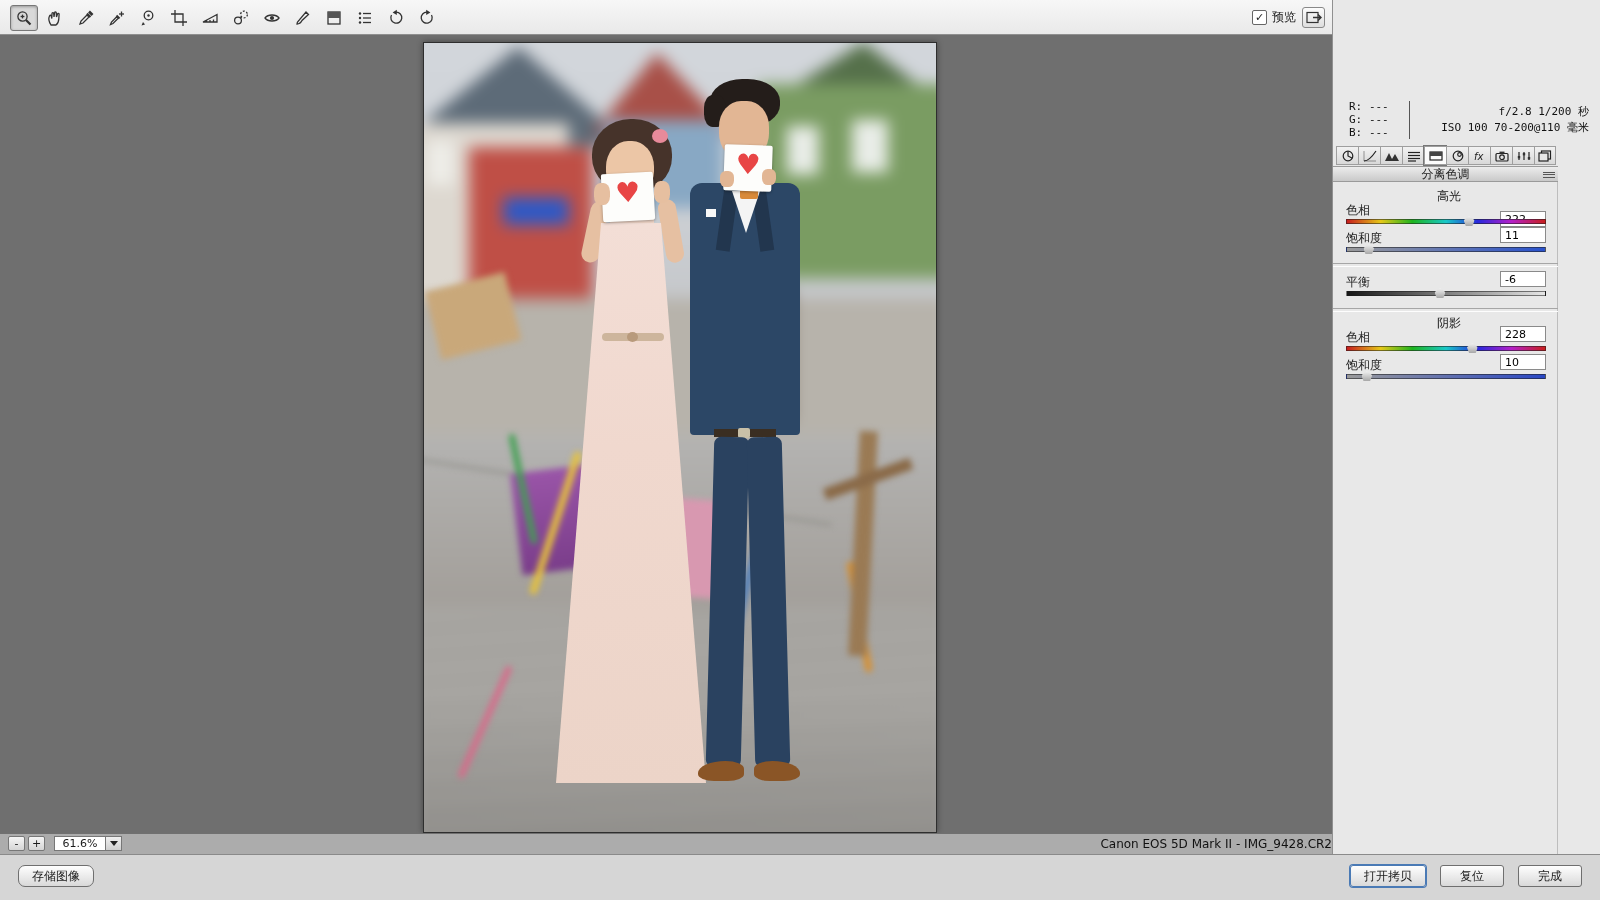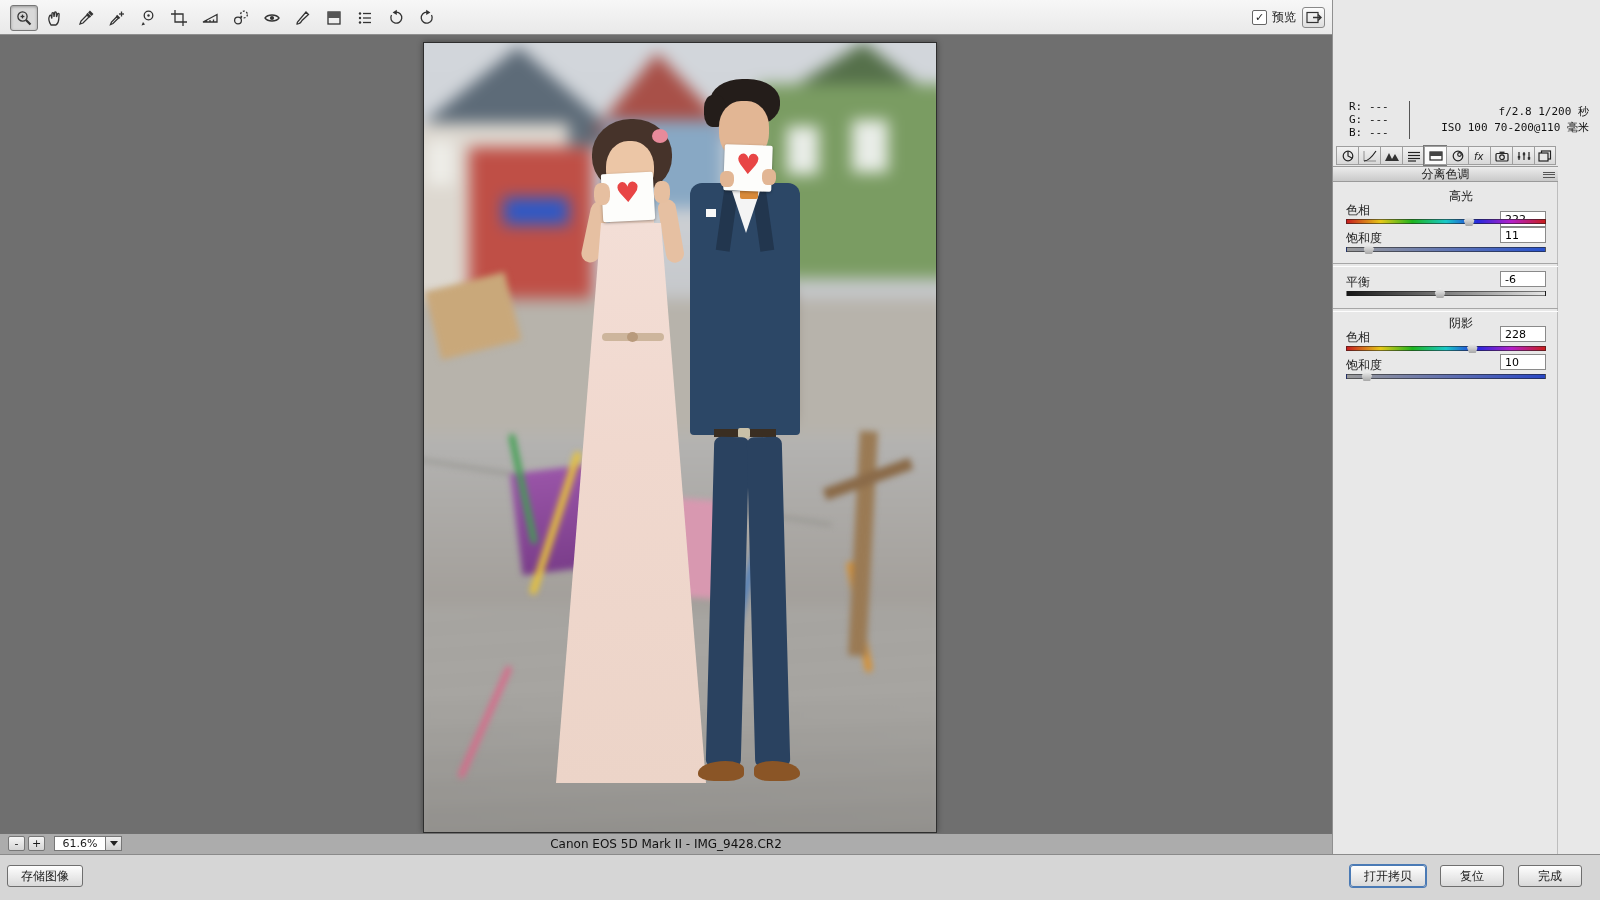--- a/index.html
+++ b/index.html
@@ -32,21 +32,21 @@
   .statusbar{position:absolute;left:0;top:833px;width:1332px;height:21px;box-sizing:border-box;
              background:#acacac;border-top:1px solid #707070;}
   .zoomctl{position:absolute;left:8px;top:2px;display:flex;align-items:center;}
   .zbtn{width:17px;height:15px;box-sizing:border-box;border:1px solid #777;border-radius:2px;
         background:linear-gradient(#f5f5f5,#d5d5d5);font-size:11px;line-height:13px;text-align:center;margin-right:3px;}
   .zval{width:52px;height:15px;box-sizing:border-box;background:#fff;border:1px solid #777;
         font-size:11px;text-align:center;line-height:14px;margin-left:6px;}
   .zdrop{width:16px;height:15px;box-sizing:border-box;border:1px solid #777;border-left:none;
          background:linear-gradient(#f0f0f0,#cfcfcf);display:flex;align-items:center;justify-content:center;}
   .caret{width:0;height:0;border-left:4px solid transparent;border-right:4px solid transparent;border-top:5px solid #222;}
-  .fname{position:absolute;left:0;top:3px;width:1332px;text-align:center;font-size:12px;color:#111;}
+  .fname{position:absolute;left:0;top:3px;width:1332px;text-align:right;font-size:12px;color:#111;}
   
   .bottombar{position:absolute;left:0;top:854px;width:1600px;height:46px;box-sizing:border-box;
              background:#d6d6d6;border-top:1px solid #8a8a8a;}
   .btn{position:absolute;top:10px;height:22px;box-sizing:border-box;border:1px solid #6f6f6f;border-radius:3px;
        background:linear-gradient(#fefefe,#d9d9d9);font-size:12px;display:flex;align-items:center;
        justify-content:center;padding:0 13px;}
   .btn.focused{border-color:#4a7ab5;box-shadow:0 0 0 1px #4a7ab5;}
   .workflow{position:absolute;top:14px;left:0;width:1540px;text-align:center;font-size:12px;
             color:#2727c8;text-decoration:underline;cursor:pointer;}
   
@@ -71,21 +71,21 @@
   .tab:last-child{border-right-width:1px;}
   .tab svg{stroke:#222;fill:none;stroke-width:1.2;}
   .tab.selected{background:#fbfbfb;box-shadow:inset 0 0 2px #fff,0 0 0 1px #777;}
   .ptitle{position:absolute;left:0;top:166px;width:225px;height:16px;box-sizing:border-box;
           background:linear-gradient(#ececec,#c9c9c9);border-top:1px solid #9a9a9a;border-bottom:1px solid #9a9a9a;
           font-size:12px;text-align:center;line-height:15px;color:#222;}
   .pmenu{position:absolute;right:3px;top:3px;width:12px;height:9px;}
   .pmenu i{display:block;height:1px;background:#555;margin:1.5px 0;}
   .content{position:absolute;left:0;top:182px;width:225px;height:672px;box-sizing:border-box;
            background:#e8e8e8;border-right:1px solid #bdbdbd;font-size:12px;}
-  .sec-h{position:absolute;left:16px;width:100%;text-align:center;color:#222;}
+  .sec-h{position:absolute;left:4px;width:100%;text-align:center;color:#222;}
   .lbl{position:absolute;left:13px;color:#222;}
   .val{position:absolute;left:167px;width:46px;height:16px;box-sizing:border-box;background:#fff;
        border:1px solid #8a8a8a;font-size:11px;font-family:"DejaVu Sans",sans-serif;padding:0 4px;}
   .slider{position:absolute;left:13px;width:200px;height:5px;box-sizing:border-box;
           border:1px solid rgba(30,30,30,.55);}
   .thumb{position:absolute;top:-4px;width:11px;height:10px;transform:translateX(-50%);
          background:linear-gradient(#f2f2f2,#a8a8a8);
          clip-path:polygon(50% 0,100% 42%,80% 100%,20% 100%,0 42%);
          filter:drop-shadow(0 0 .7px #333);}
   .hr{position:absolute;left:0;width:225px;height:2px;border-top:1px solid #a6a6a6;border-bottom:1px solid #fdfdfd;}
@@ -294,21 +294,21 @@
       <div class="zbtn">+</div>
       <div class="zval">61.6%</div>
       <div class="zdrop">
           <span class="caret"></span>
         </div>
     </div>
     <div class="fname">Canon EOS 5D Mark II - IMG_9428.CR2</div>
   </div>
 
   <div class="bottombar">
-    <div class="btn" style="left:7px;">存储图像</div>
+    <div class="btn" style="left:18px;border-radius:7px;">存储图像</div>
     <div class="btn focused" style="left:1350px;">打开拷贝</div>
     <div class="btn" style="left:1440px;width:64px;">复位</div>
     <div class="btn" style="left:1518px;width:64px;">完成</div>
   </div>
 
   <div class="panel">
 
     <div class="exif">
       <div class="exif-rgb">
         <div><span>R:</span> <span>---</span></div>

